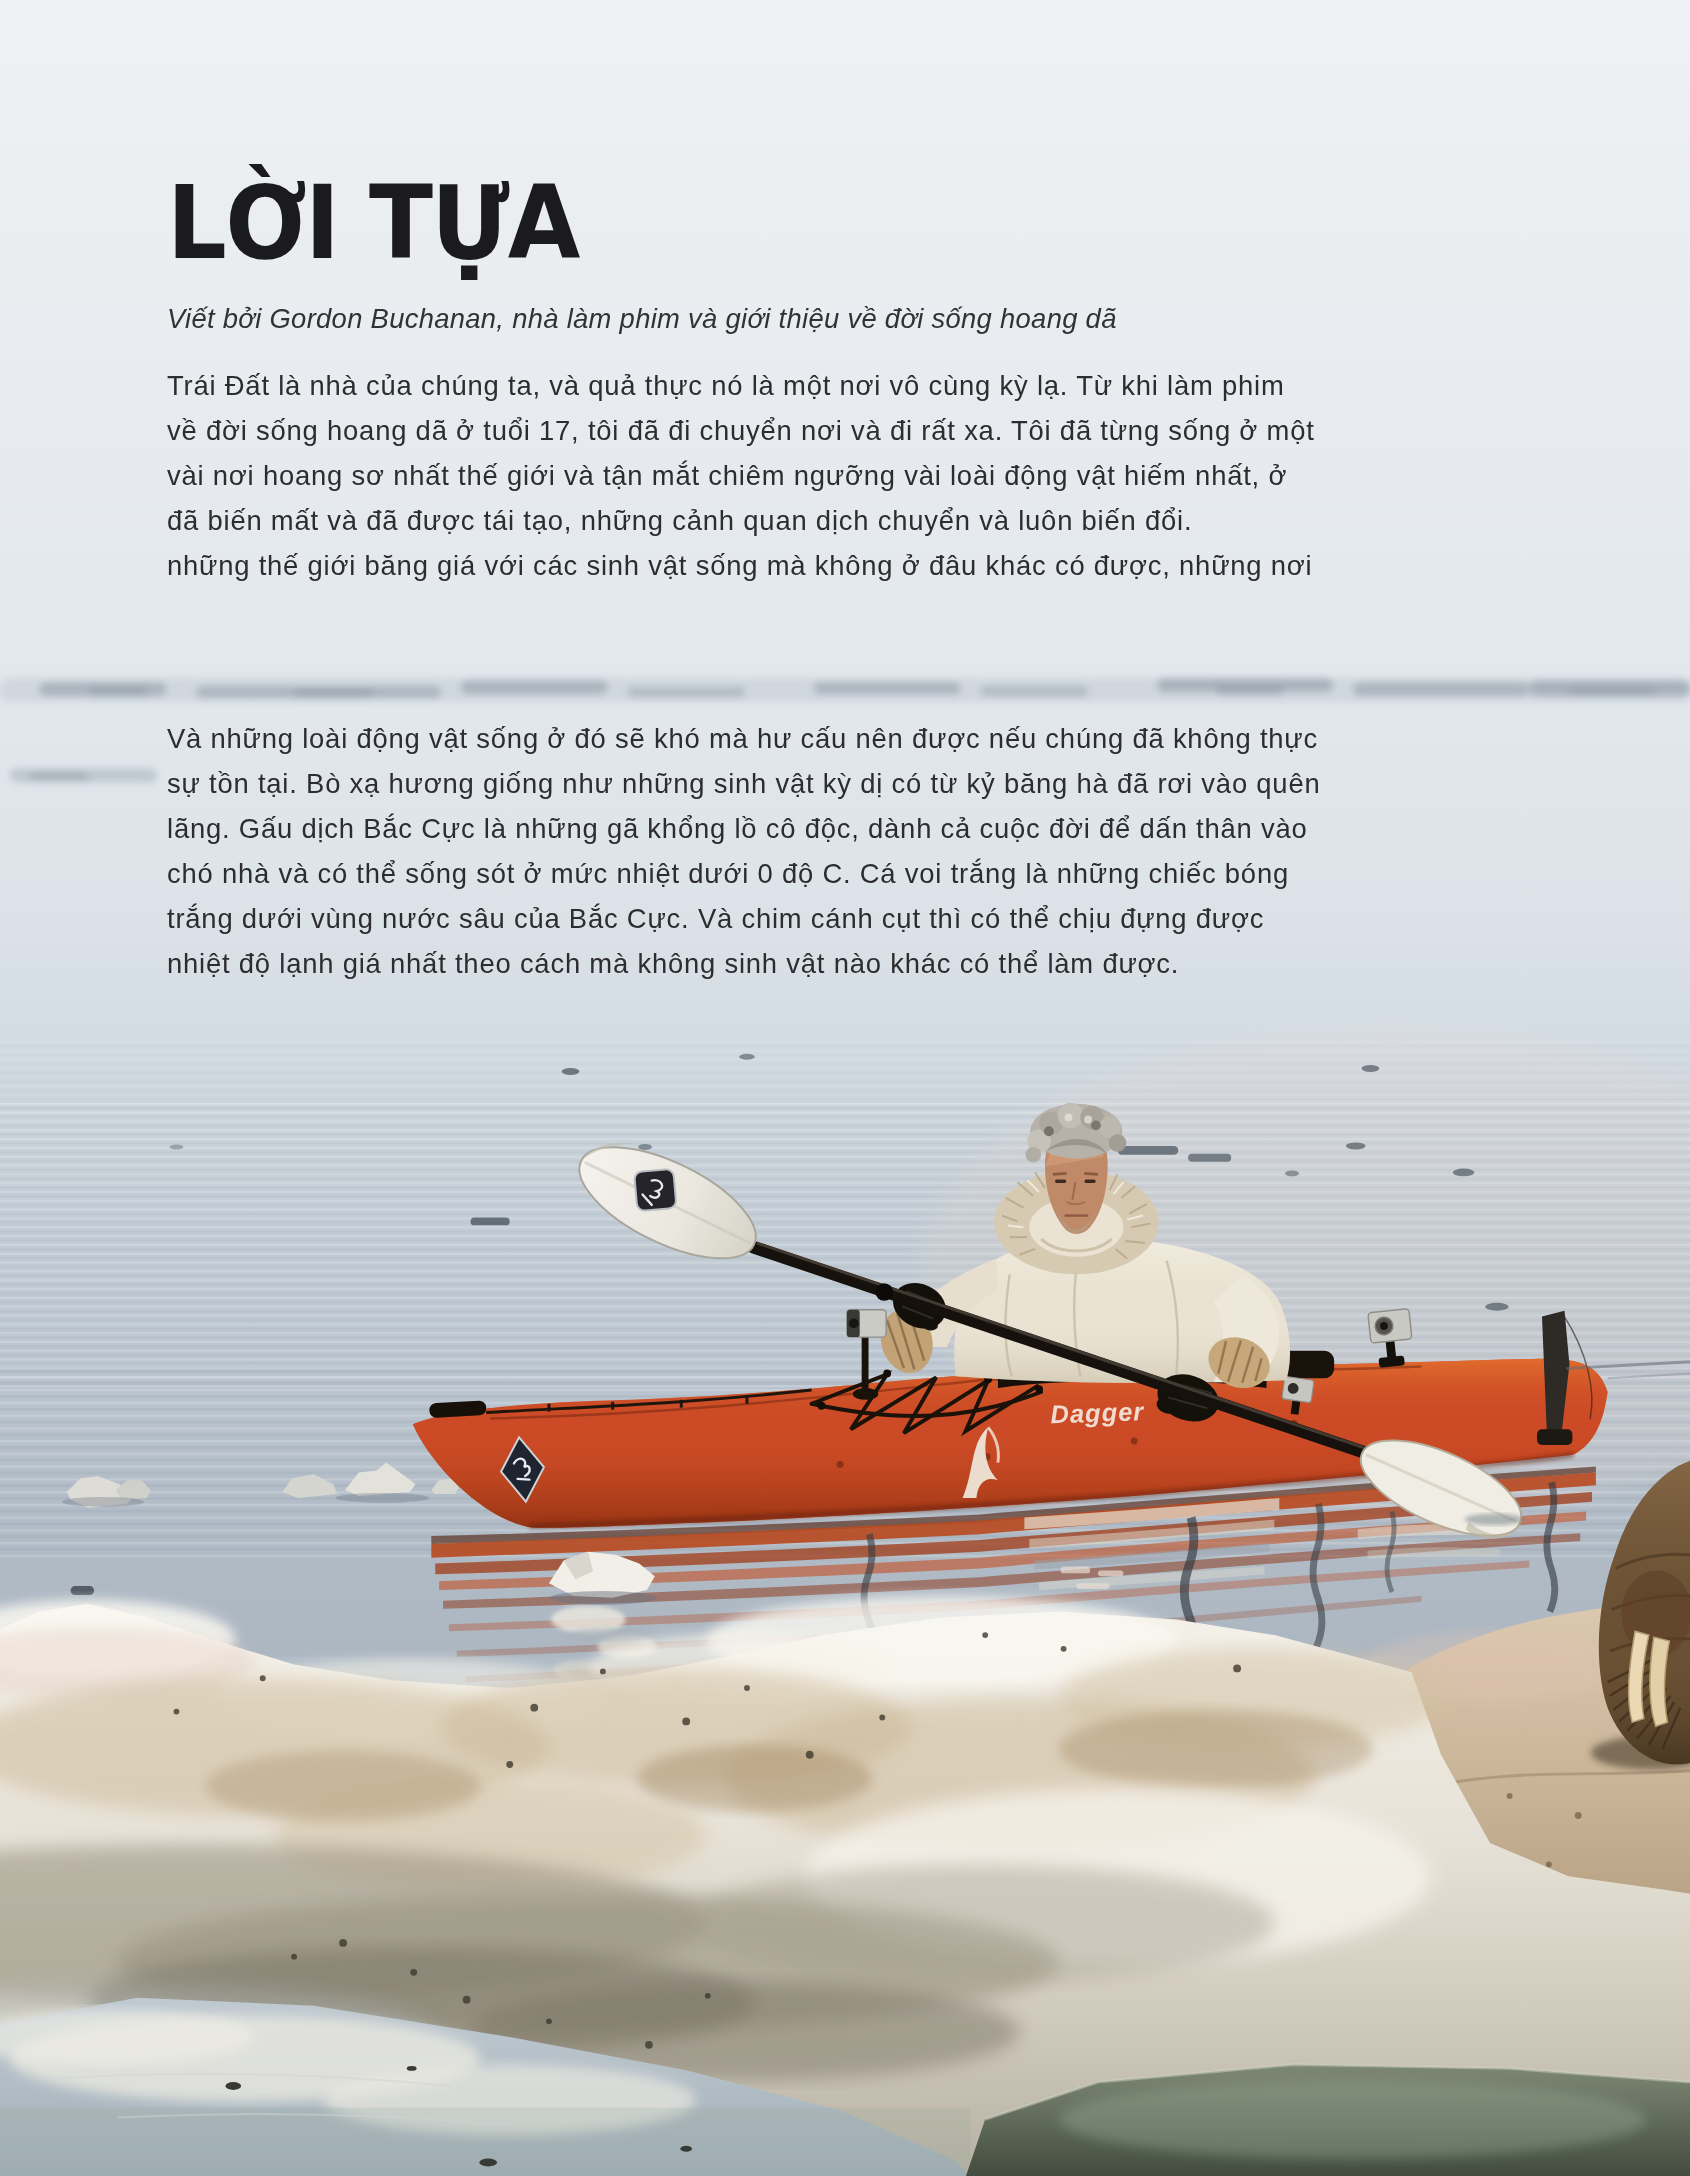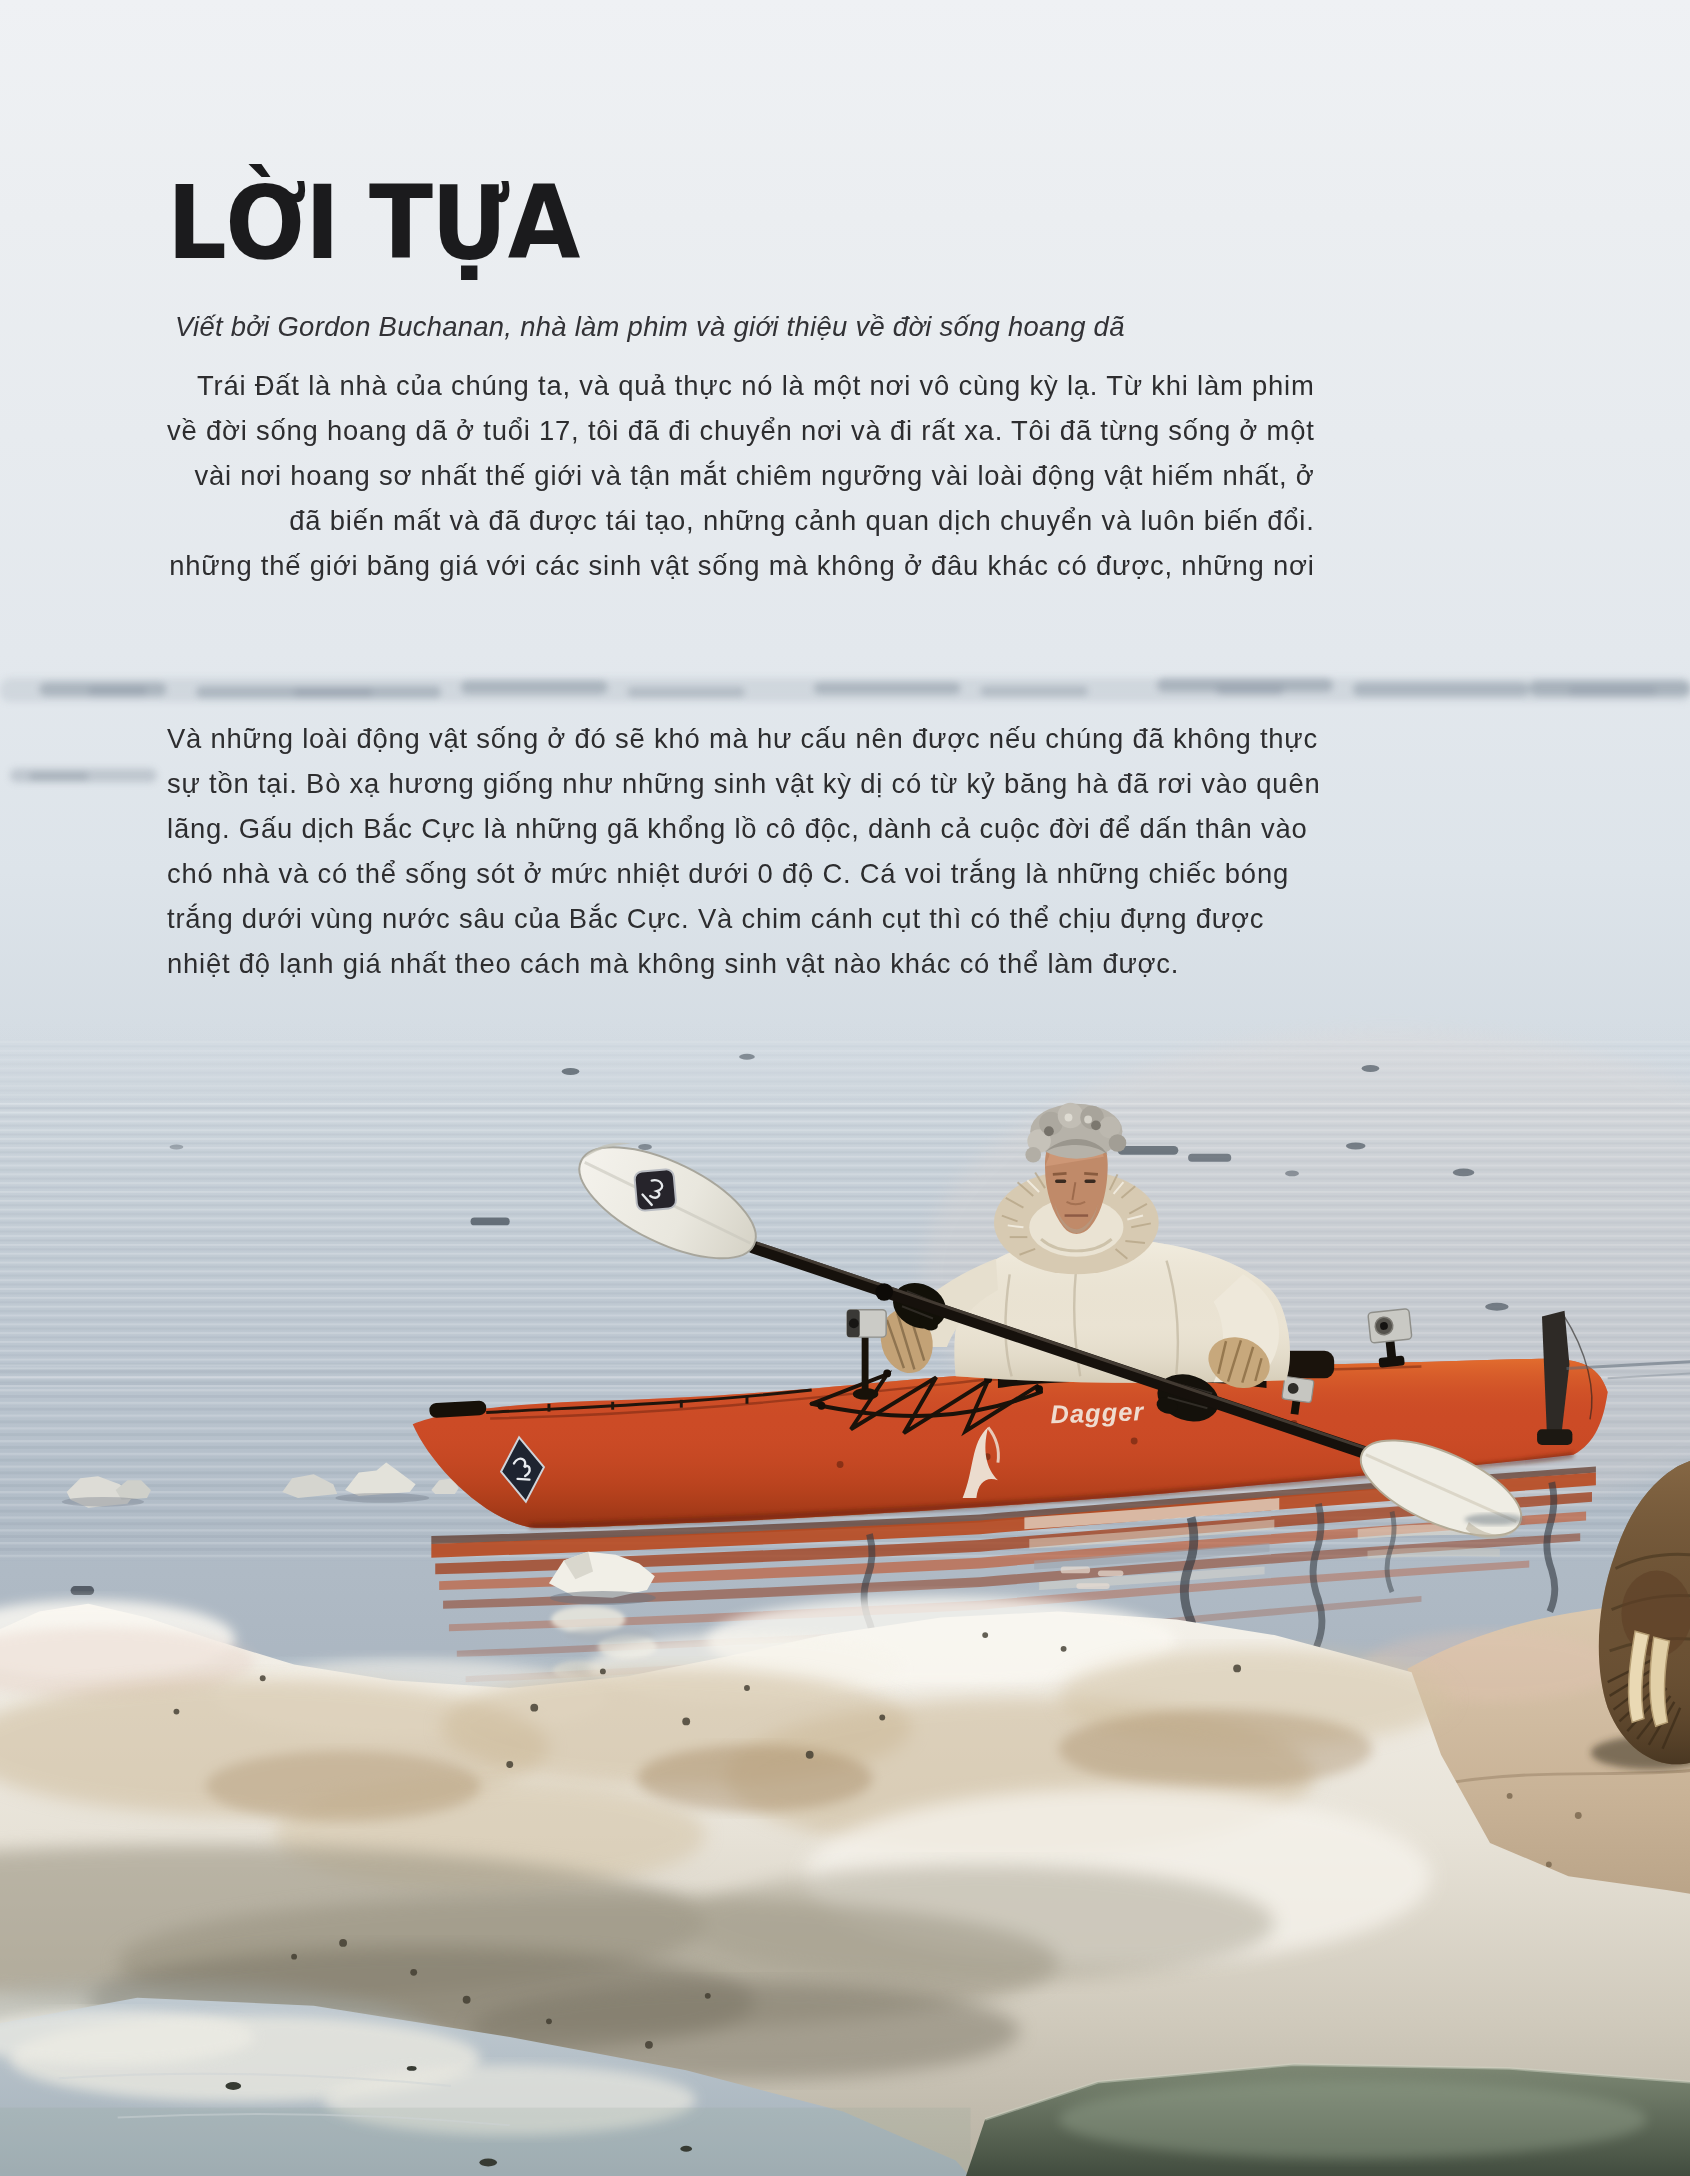--- a/index.html
+++ b/index.html
@@ -15,26 +15,26 @@
   .photo-svg { position:absolute; inset:0; }
   .textblock { position:absolute; left:167px; top:0; width:1313px; z-index:5; }
   .doc-title {
     position:absolute; top:172px; left:0; margin:0;
     font-family:"DejaVu Sans", sans-serif;
     font-size:102px; font-weight:bold; color:#1b1b1d;
     letter-spacing:-2px; line-height:102px; white-space:nowrap;
     transform:scaleX(0.92); transform-origin:left center;
   }
   .doc-byline {
-    position:absolute; top:302px; left:0; margin:8px;
+    position:absolute; top:302px; left:0; margin:0;
     font-style:italic; font-size:27.4px; line-height:33px; color:#323236;
     letter-spacing:0.3px; white-space:nowrap;
   }
   .doc-para { position:absolute; left:0; margin:0; }
-  .doc-para.p1 { top:363px;text-align:right; }
+  .doc-para.p1 { top:363px; }
   .doc-para.p2 { top:716px; }
   .pline {
     font-size:27.4px; line-height:45px; color:#2d2d2f;
     letter-spacing:0.8px; white-space:nowrap;
   }
 </style>
 </head>
 <body>
 
 <div class="page">

